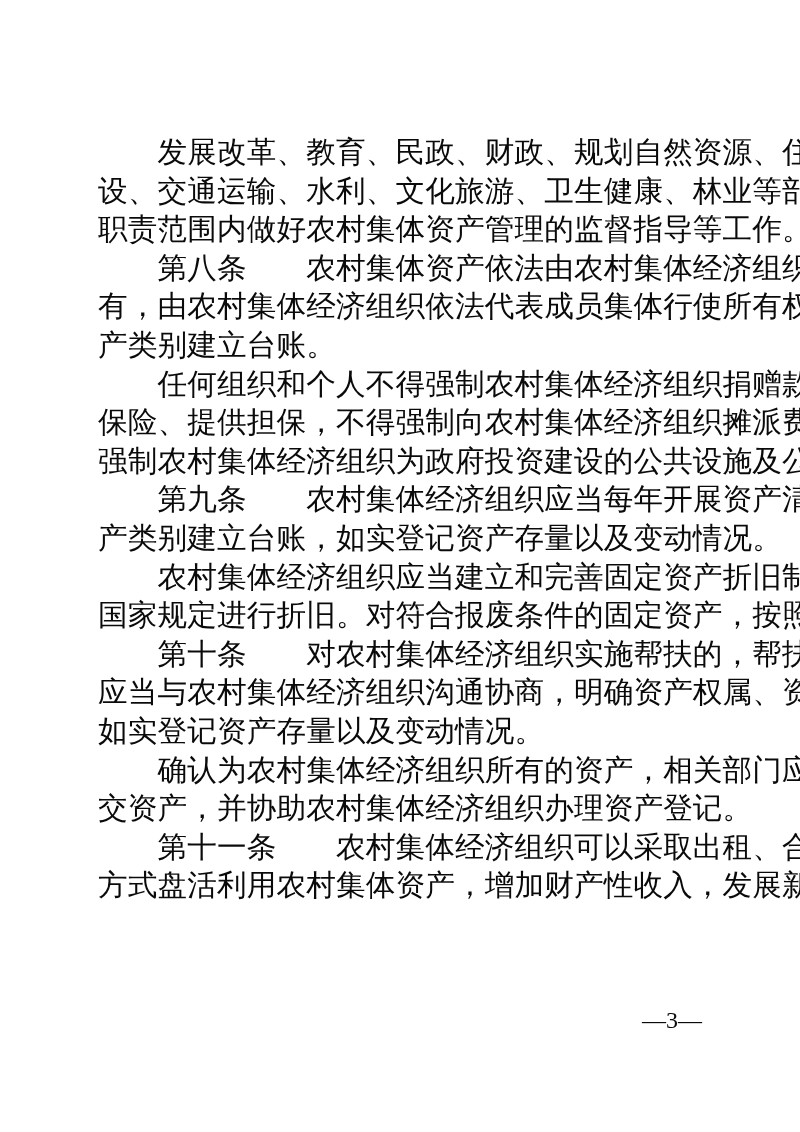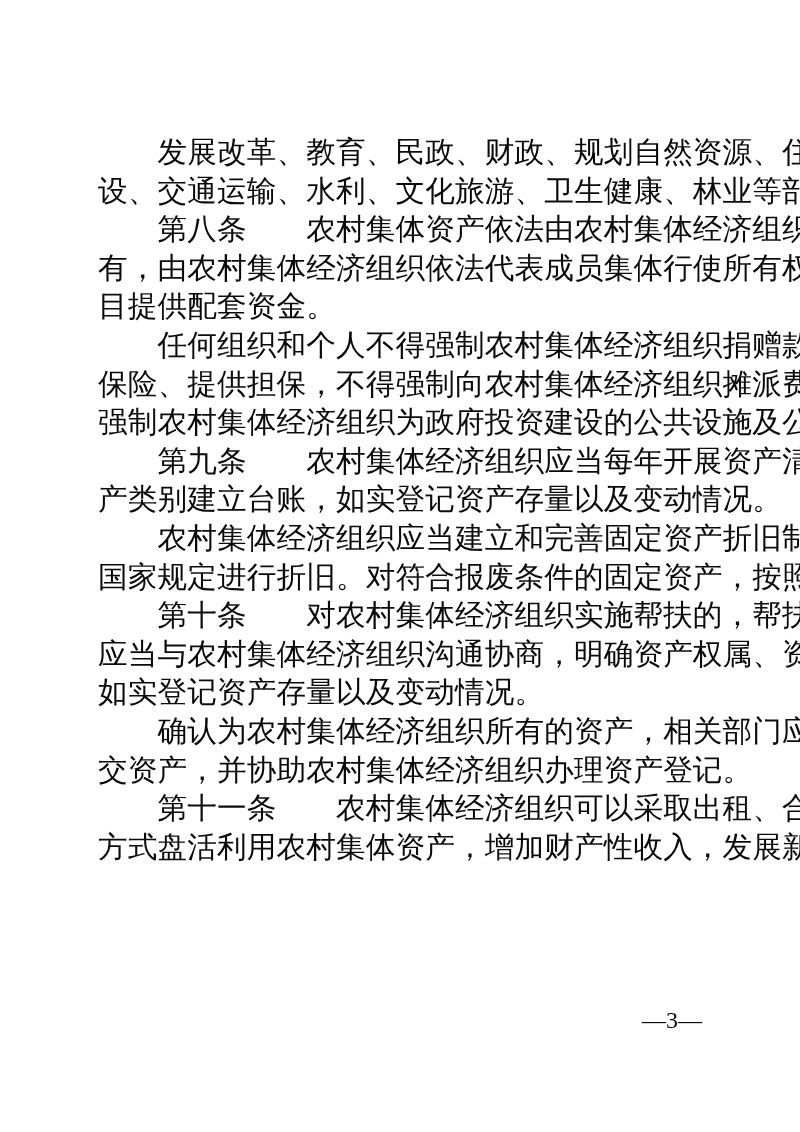--- a/index.html
+++ b/index.html
@@ -66,22 +66,22 @@
     display: inline-block;
     padding-right: 6px;
   }
 </style>
 </head>
 <body>
 
 <div id="page">
 
   <div id="text-body">
-      <div class="para-lines"><span class="line">　　发展改革、教育、民政、财政、规划自然资源、住房城乡建</span><span class="line">设、交通运输、水利、文化旅游、卫生健康、林业等部门在各自</span></div>
-      <div class="para-lines"><span class="line">　　第八条　　农村集体资产依法由农村集体经济组织成员集体所</span><span class="line">有，由农村集体经济组织依法代表成员集体行使所有权，不得分</span><span class="line">目提供配套资金。</span></div>
+      <div class="para-lines"><span class="line">　　发展改革、教育、民政、财政、规划自然资源、住房城乡建</span><span class="line">设、交通运输、水利、文化旅游、卫生健康、林业等部门在各自</span><span class="line">职责范围内做好农村集体资产管理的监督指导等工作。</span></div>
+      <div class="para-lines"><span class="line">　　第八条　　农村集体资产依法由农村集体经济组织成员集体所</span><span class="line">有，由农村集体经济组织依法代表成员集体行使所有权，不得分</span><span class="line">产类别建立台账。</span></div>
       <div class="para-lines"><span class="line">　　任何组织和个人不得强制农村集体经济组织捐赠款物、购买</span><span class="line">保险、提供担保，不得强制向农村集体经济组织摊派费用，不得</span><span class="line">强制农村集体经济组织为政府投资建设的公共设施及公共服务项</span></div>
       <div class="para-lines"><span class="line">　　第九条　　农村集体经济组织应当每年开展资产清查，按照资</span><span class="line">产类别建立台账，如实登记资产存量以及变动情况。</span></div>
       <div class="para-lines"><span class="line">　　农村集体经济组织应当建立和完善固定资产折旧制度，按照</span><span class="line">国家规定进行折旧。对符合报废条件的固定资产，按照程序予以</span></div>
       <div class="para-lines"><span class="line">　　第十条　　对农村集体经济组织实施帮扶的，帮扶项目实施前</span><span class="line">应当与农村集体经济组织沟通协商，明确资产权属、资产价值、</span><span class="line">如实登记资产存量以及变动情况。</span></div>
       <div class="para-lines"><span class="line">　　确认为农村集体经济组织所有的资产，相关部门应当及时移</span><span class="line">交资产，并协助农村集体经济组织办理资产登记。</span></div>
       <div class="para-lines"><span class="line">　　第十一条　　农村集体经济组织可以采取出租、合作、入股等</span><span class="line">方式盘活利用农村集体资产，增加财产性收入，发展新型农村集</span></div>
     </div>
 
   <div id="footer">
     <span class="pagenum">—3—</span>

